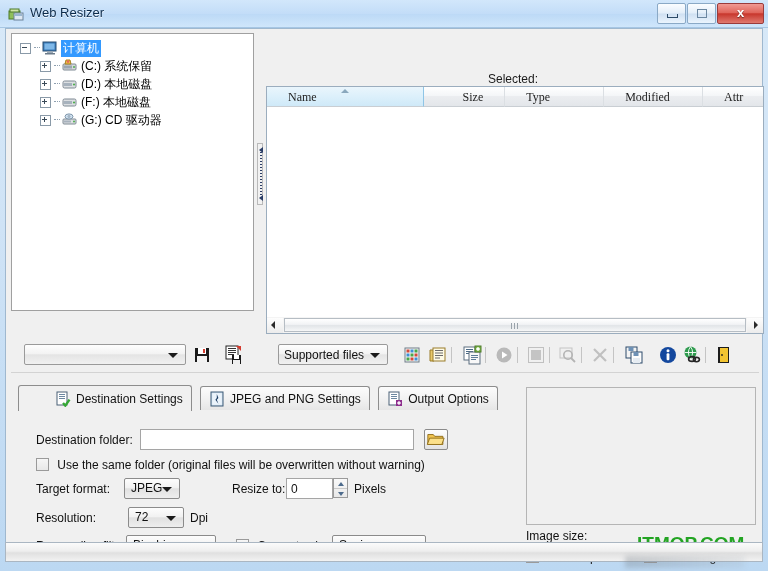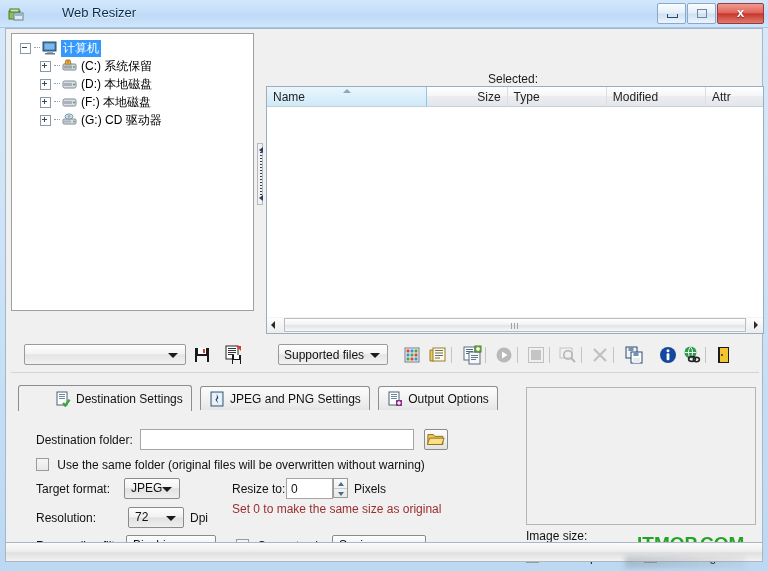--- a/index.html
+++ b/index.html
@@ -26,21 +26,20 @@
     box-sizing: border-box;
   }
   .tb-icon {
     position: absolute; left: 8px; top: 6px; width: 16px; height: 16px;
   }
   .tb-title {
     position: absolute; left: 30px; top: 5px;
     font-size: 13px; color: #0b2a4a;
     text-shadow: 0 1px 0 rgba(255,255,255,0.8);
     white-space: nowrap;
-    margin-left: 32px;
   }
   .tb-ghost {
     position: absolute; top: 0; height: 28px;
     color: rgba(90,110,130,0.33);
     font-size: 12px;
     filter: blur(2.4px);
     line-height: 28px;
     white-space: nowrap;
     pointer-events: none;
   }
@@ -150,21 +149,21 @@
     background: #ffffff; border: 1px solid #9badbe;
     box-sizing: border-box; overflow: hidden;
   }
   .lv-head { display: flex; height: 20px; }
   .lv-col {
     height: 20px; line-height: 20px;
     background: linear-gradient(180deg,#ffffff 0%, #f4f6f8 45%, #ebedf0 50%, #e3e6ea 100%);
     border-right: 1px solid #dbdfe3;
     border-bottom: 1px solid #c9ced3;
     box-sizing: border-box; font-size: 12px; color: #222;
-    padding: 0 6px; position: relative; white-space: nowrap;
+    padding: 0 21px; position: relative; white-space: nowrap; font-family: Liberation Serif, serif;
   }
   .lv-col.sorted {
     background: linear-gradient(180deg,#eaf5fc 0%, #dcf0fb 50%, #cfe9f8 100%);
     border-right: 1px solid #8fc5e6;
   }
   .lv-col .sort-arrow {
     position: absolute; left: 50%; top: 2px; margin-left: -4px;
     width: 0; height: 0;
     border-left: 4px solid transparent; border-right: 4px solid transparent;
     border-bottom: 4px solid #8aa8bd;
@@ -731,21 +730,20 @@
             <span class="ar"></span>
           </div>
         <div class="half dn">
             <span class="ar"></span>
           </div>
       </div>
       <div class="srow" style="left:340px; top:72px;">
         <span class="lbl">Pixels</span>
       </div>
 
-      <div class="srow hint" style="left:218px; top:92px;">Set 0 to make the same size as original</div>
 
       <div class="srow" style="left:22px; top:101px;">
         <span class="lbl">Resolution:</span>
       </div>
       <div class="cbo" style="position:absolute; left:114px; top:97px; width:56px; height:21px;">
         <span>72</span>
         <span class="arrow"></span>
       </div>
       <div class="srow" style="left:176px; top:101px;">
         <span class="lbl">Dpi</span>

